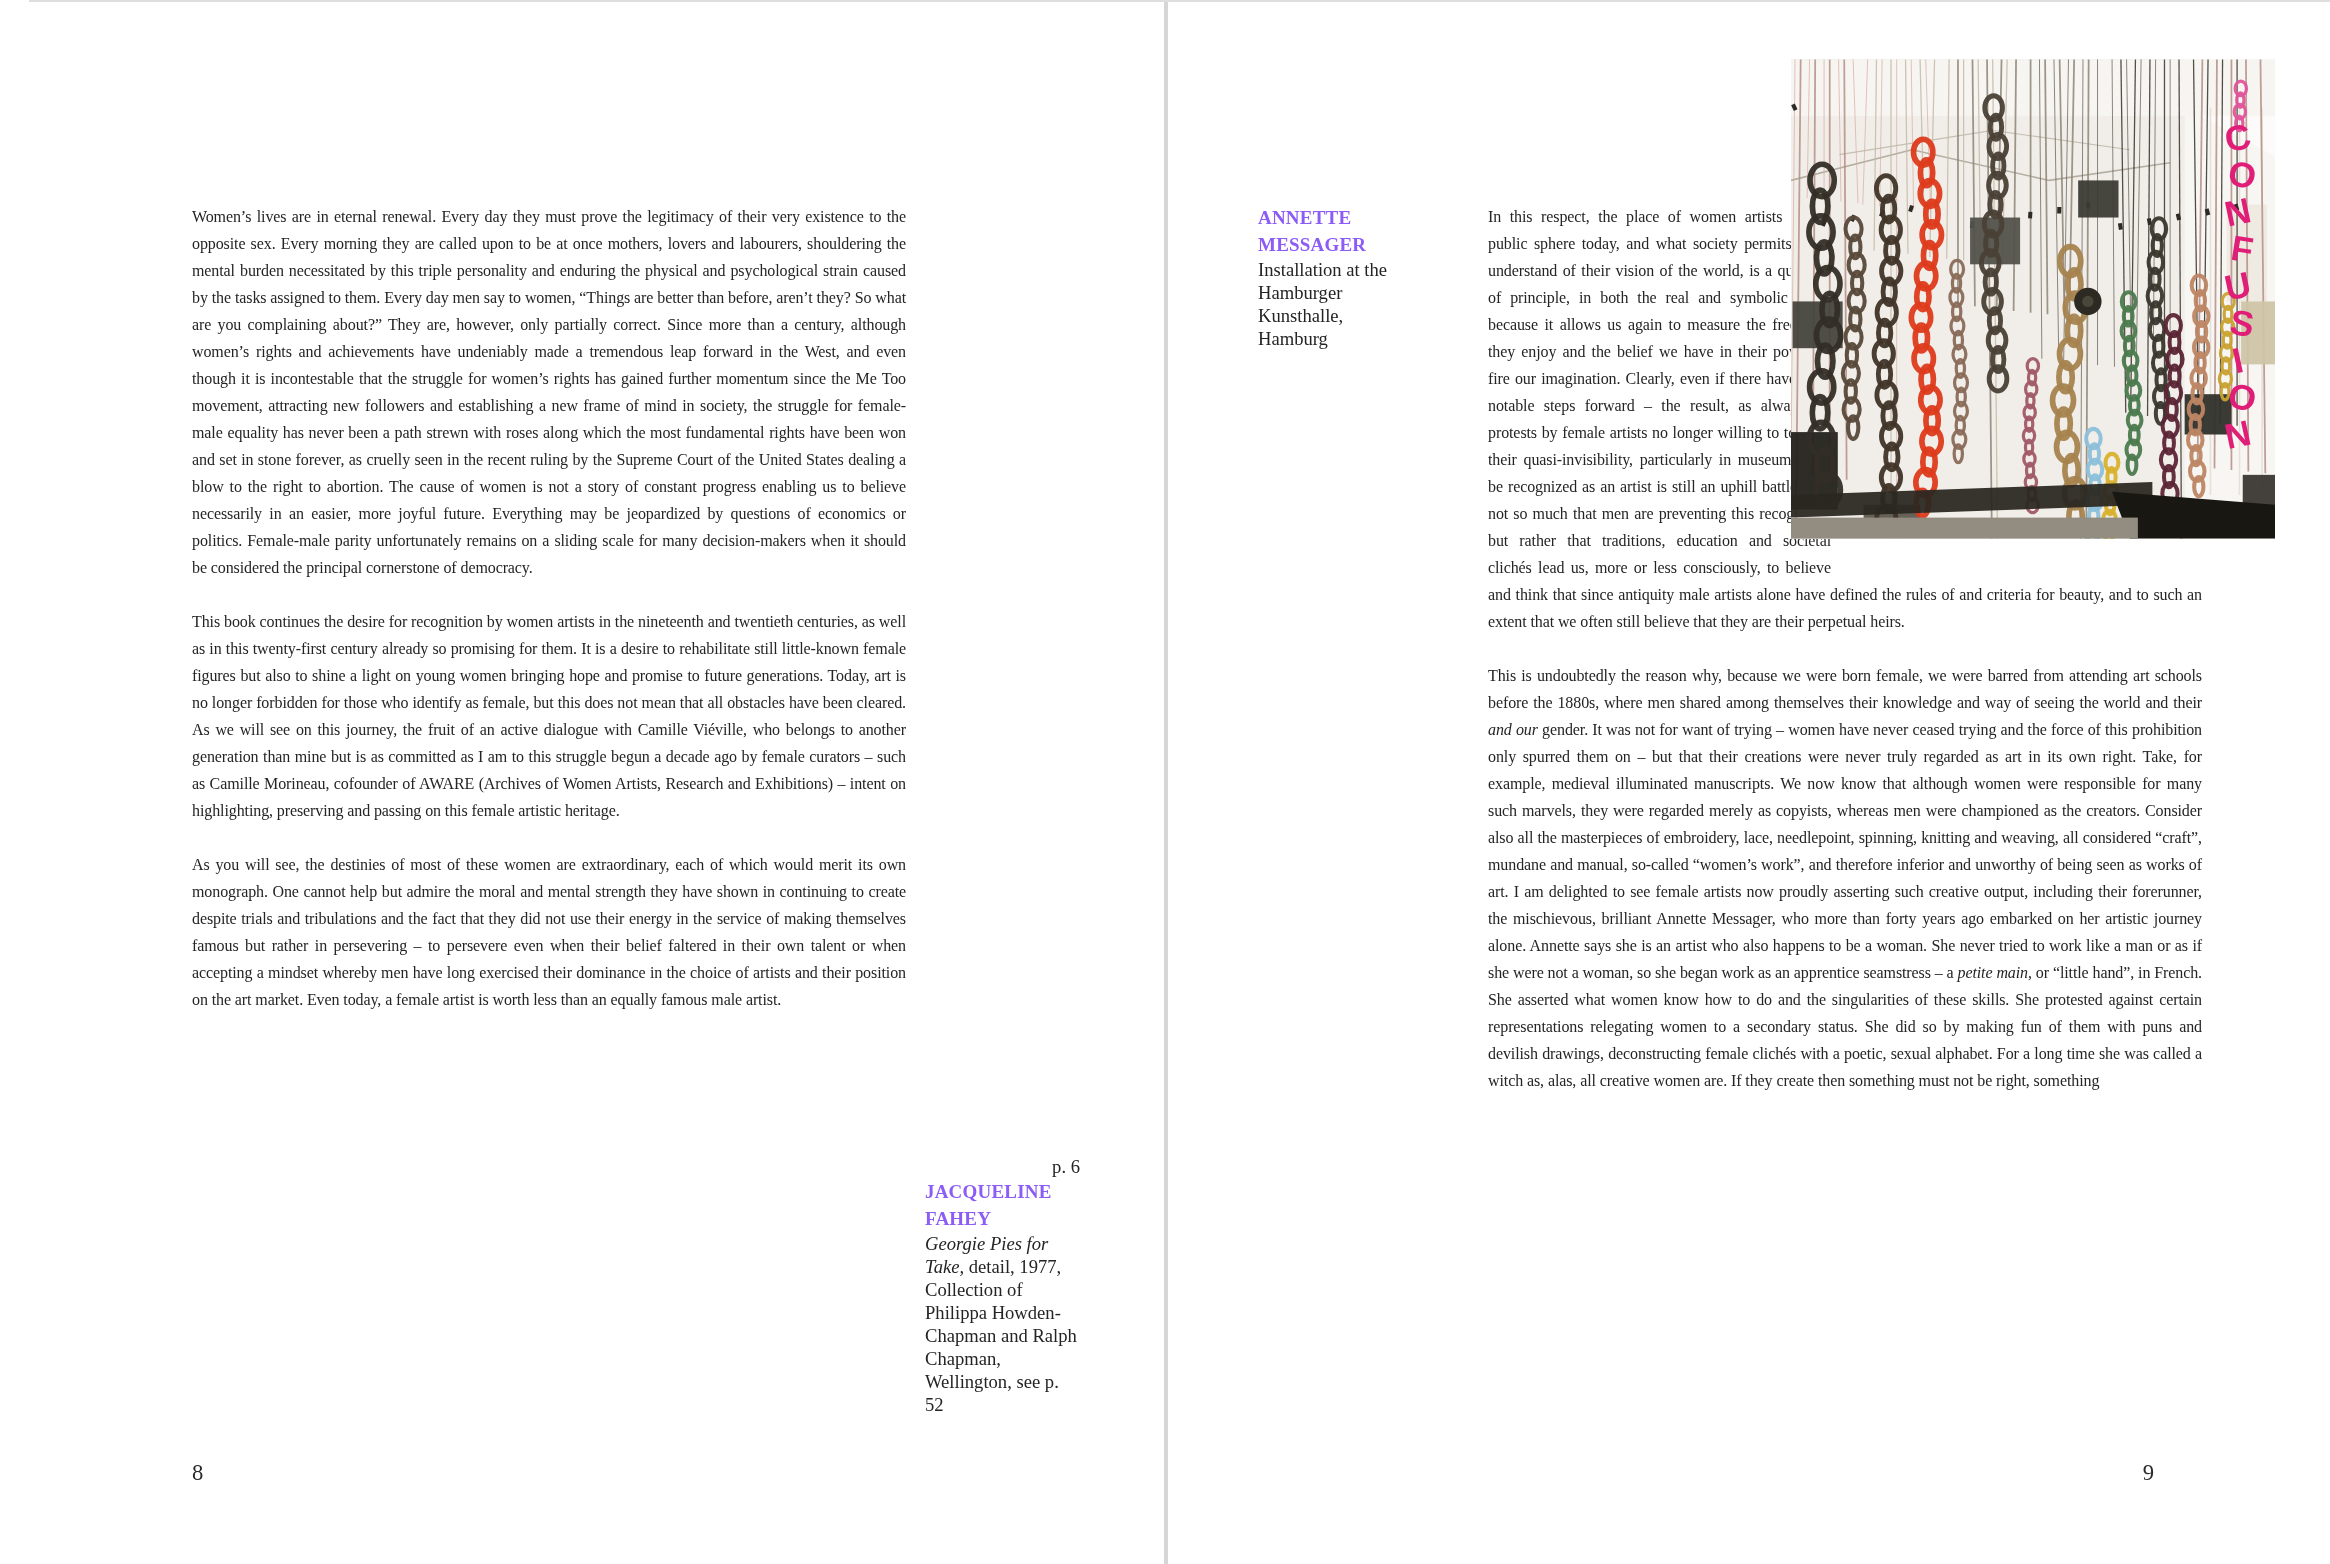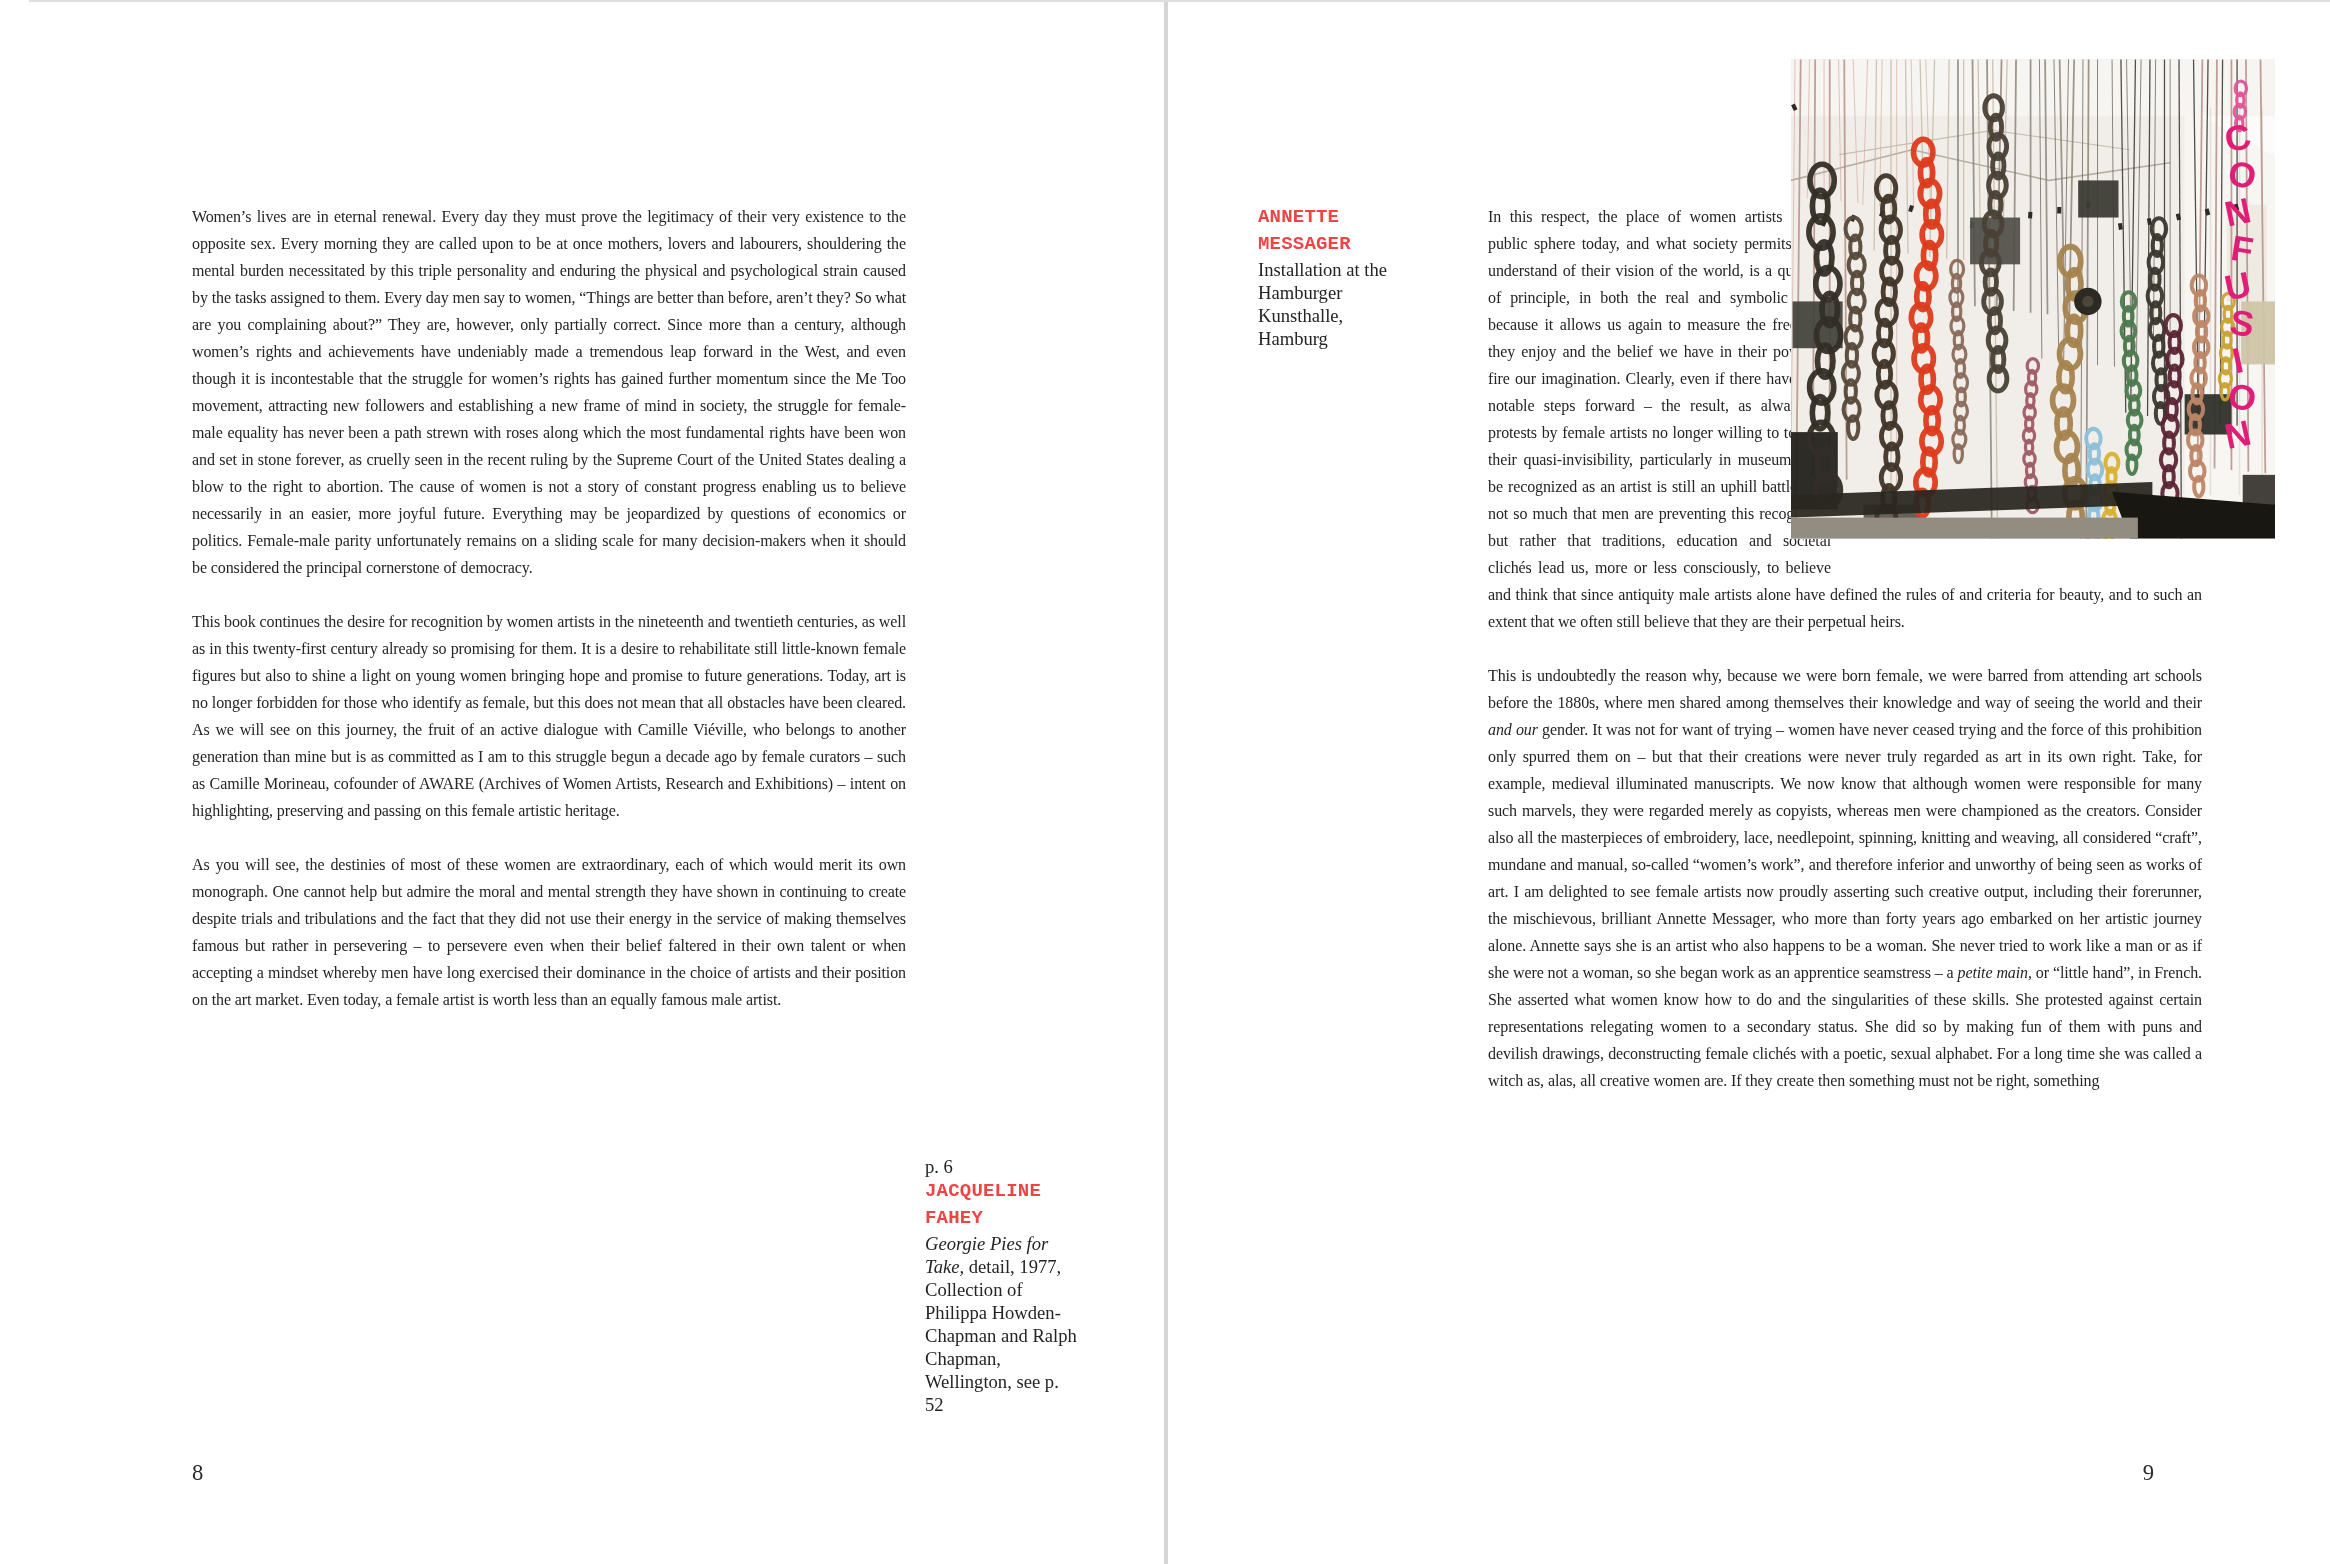--- a/index.html
+++ b/index.html
@@ -17,25 +17,25 @@
   }
   #left-text  { left:192px;  top:203px; width:714px; }
   #right-text { left:1488px; top:203px; width:714px; }
   .body-text p { margin:0 0 27px 0; }
   .body-text p:last-child { margin-bottom:8px; }
   
   .rp-p1::before { content:""; float:right; width:371px; height:365px; }
 
   .caption { position:absolute; font-size:18.6px; line-height:23px; }
   .caption .artist {
-    font-family:Liberation Mono, monospace;
+    font-family:Liberation Serif, serif;
     font-weight:bold; font-size:19px; line-height:27px; letter-spacing:0.2px;
-    color:#ef4444;
+    color:#8b5cf6;
   }
-  .caption .ref { display:block; }
+  .caption .ref { display:block;text-align:right; }
   #left-caption  { left:925px; top:1155px; width:155px; }
   #right-caption { left:1258px; top:204px; width:145px; }
 
   .page-num { position:absolute; font-size:22.6px; color:#2a2a2a; }
   #pn-left  { left:192px; top:1460px; }
   #pn-right { left:2115px; top:1460px; width:39px; text-align:right; }
 
   #photo {
     position:absolute; left:1791px; top:59px; width:484px; height:480px;
     background:#f1eee9; overflow:hidden;

